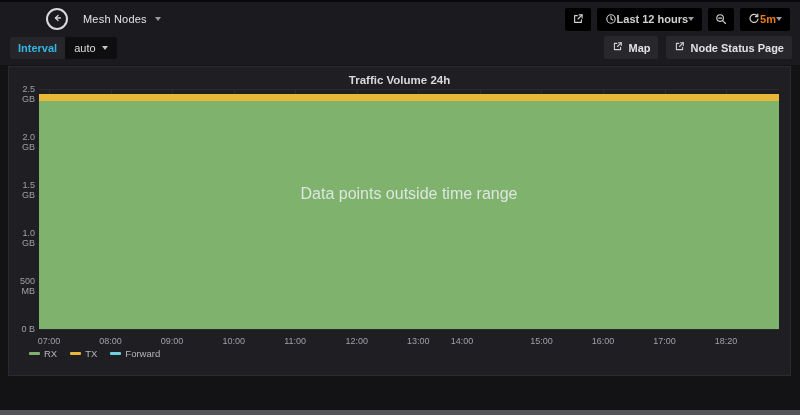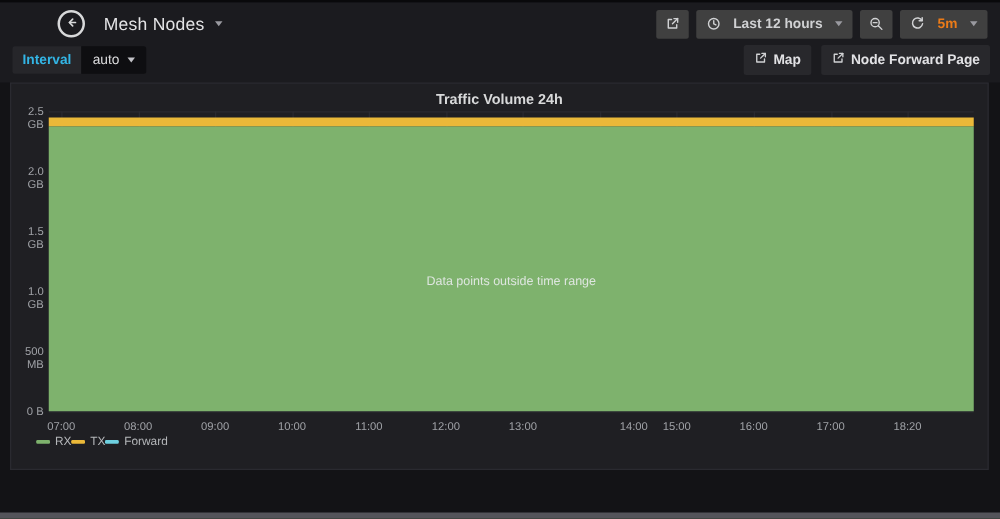--- a/index.html
+++ b/index.html
@@ -12,31 +12,31 @@
   .chrome { background:#1b1b1f; padding-bottom:6px; }
 
   
   .navbar { display:flex; align-items:center; height:30px; padding:2px 10px 0 46px; }
   .back-btn {
     width:22px; height:22px; border-radius:50%; border:2px solid #d8d9da;
     background:transparent; display:flex; align-items:center; justify-content:center;
     padding:0; cursor:pointer; box-sizing:border-box; margin-right:15px; flex:0 0 auto;
   }
   .dash-title { display:flex; align-items:center; gap:8px; cursor:pointer; }
-  .dash-title span.t { font-size:14px; font-weight:500; color:#e4e4e6; letter-spacing:.2px; }
+  .dash-title span.t { font-size:11px; font-weight:500; color:#e4e4e6; letter-spacing:.2px; }
   .caret {
     display:inline-block; width:0; height:0;
     border-left:3px solid transparent; border-right:3px solid transparent;
     border-top:4px solid #9a9aa0;
   }
   .nav-right { margin-left:auto; display:flex; align-items:center; gap:6px; }
   .nav-btn {
-    height:23px; background:#404040; border:none; border-radius:2px;
+    height:23px; background:#000000; border:none; border-radius:2px;
     color:#d0d1d3; font-size:11px; font-weight:600; font-family:inherit;
-    display:flex; align-items:center; gap:10px; padding:0 8px; cursor:pointer;
+    display:flex; align-items:center; gap:0; padding:0 8px; cursor:pointer;
   }
   .nav-btn svg { display:block; }
   .refresh-text { font-weight:700; }
 
   
   .submenu { display:flex; align-items:center; padding:2px 8px 0 10px; gap:22px; }
   .var-group { display:flex; flex:0 0 auto; }
   .var-label {
     background:#26262a; font-size:11px; font-weight:700; padding:5px 8px;
     border-radius:2px 0 0 2px; line-height:12px;
@@ -62,25 +62,25 @@
   .panel-title {
     text-align:center; font-size:11.5px; font-weight:700; color:#d8d9da;
     padding-top:7px; cursor:pointer;
   }
   .plot { position:absolute; left:30px; top:22px; width:740px; height:240px; }
   .gridline-v { position:absolute; top:0; bottom:0; width:1px; background:#2a2a30; z-index:1; }
   .gridline-h { position:absolute; left:0; right:0; height:1px; background:#2a2a30; z-index:1; }
   .fill { position:absolute; left:0; width:100%; z-index:2; }
   .warning {
     position:absolute; left:0; right:0; top:40%; text-align:center;
-    font-size:10px; color:rgba(238,238,243,.85); z-index:3;margin-top:35px;
+    font-size:16px; color:rgba(238,238,243,.85); z-index:3;
   }
   .y-label { position:absolute; left:0; width:26px; text-align:right; font-size:9px; color:#9fa1a6; }
   .x-label { position:absolute; top:269px; width:40px; text-align:center; font-size:9px; color:#9fa1a6; }
-  .legend { position:absolute; left:20px; top:281px; display:flex; align-items:center; }
+  .legend { position:absolute; left:20px; top:281px; display:flex; align-items:center; gap:13px; }
   .legend-item { display:flex; align-items:center; gap:4px; font-size:9.5px; color:#b5b7ba; cursor:pointer; }
   .legend-swatch { width:11px; height:3px; border-radius:1px; }
 
   .bottom-bar { position:absolute; left:0; bottom:0; width:100%; height:5px; background:#54545a; }
 </style>
 </head>
 <body>
 
 <div class="topstrip"></div>
 
@@ -159,21 +159,21 @@
               <path d="M13.5 2.5L8 8"></path>
             </svg></span>
           <span>Map</span>
         </button>
         <button class="dash-link">
           <span><svg width="11" height="11" viewBox="0 0 16 16" fill="none" stroke="#d0d1d3" stroke-width="1.6" stroke-linecap="round" stroke-linejoin="round">
               <path d="M7 3.5H3.5v9h9V9"></path>
               <path d="M9.5 2.5h4v4"></path>
               <path d="M13.5 2.5L8 8"></path>
             </svg></span>
-          <span>Node Forward Page</span>
+          <span>Node Status Page</span>
         </button>
       </div>
   </div>
 </div>
 
 <section class="panel">
   <div class="panel-title">Traffic Volume 24h</div>
 
   <div class="plot" id="plot">
     <div id="gridlines">
@@ -208,21 +208,21 @@
       <div class="y-label" style="top: 161px;">1.0 GB</div>
       <div class="y-label" style="top: 209px;">500 MB</div>
       <div class="y-label" style="top: 257px;">0 B</div>
       <div class="x-label" style="left: 20px;">07:00</div>
       <div class="x-label" style="left: 81.55px;">08:00</div>
       <div class="x-label" style="left: 143.1px;">09:00</div>
       <div class="x-label" style="left: 204.65px;">10:00</div>
       <div class="x-label" style="left: 266.2px;">11:00</div>
       <div class="x-label" style="left: 327.75px;">12:00</div>
       <div class="x-label" style="left: 389.3px;">13:00</div>
-      <div class="x-label" style="left: 478px;">14:00</div>
+      <div class="x-label" style="left: 433px;">14:00</div>
       <div class="x-label" style="left: 512.4px;">15:00</div>
       <div class="x-label" style="left: 573.95px;">16:00</div>
       <div class="x-label" style="left: 635.5px;">17:00</div>
       <div class="x-label" style="left: 697.05px;">18:20</div>
     </div>
   <div class="legend" id="legend">
       <span class="legend-item">
         <span class="legend-swatch" style="background: rgb(126, 178, 109);"></span>
         <span>RX</span>
       </span>

